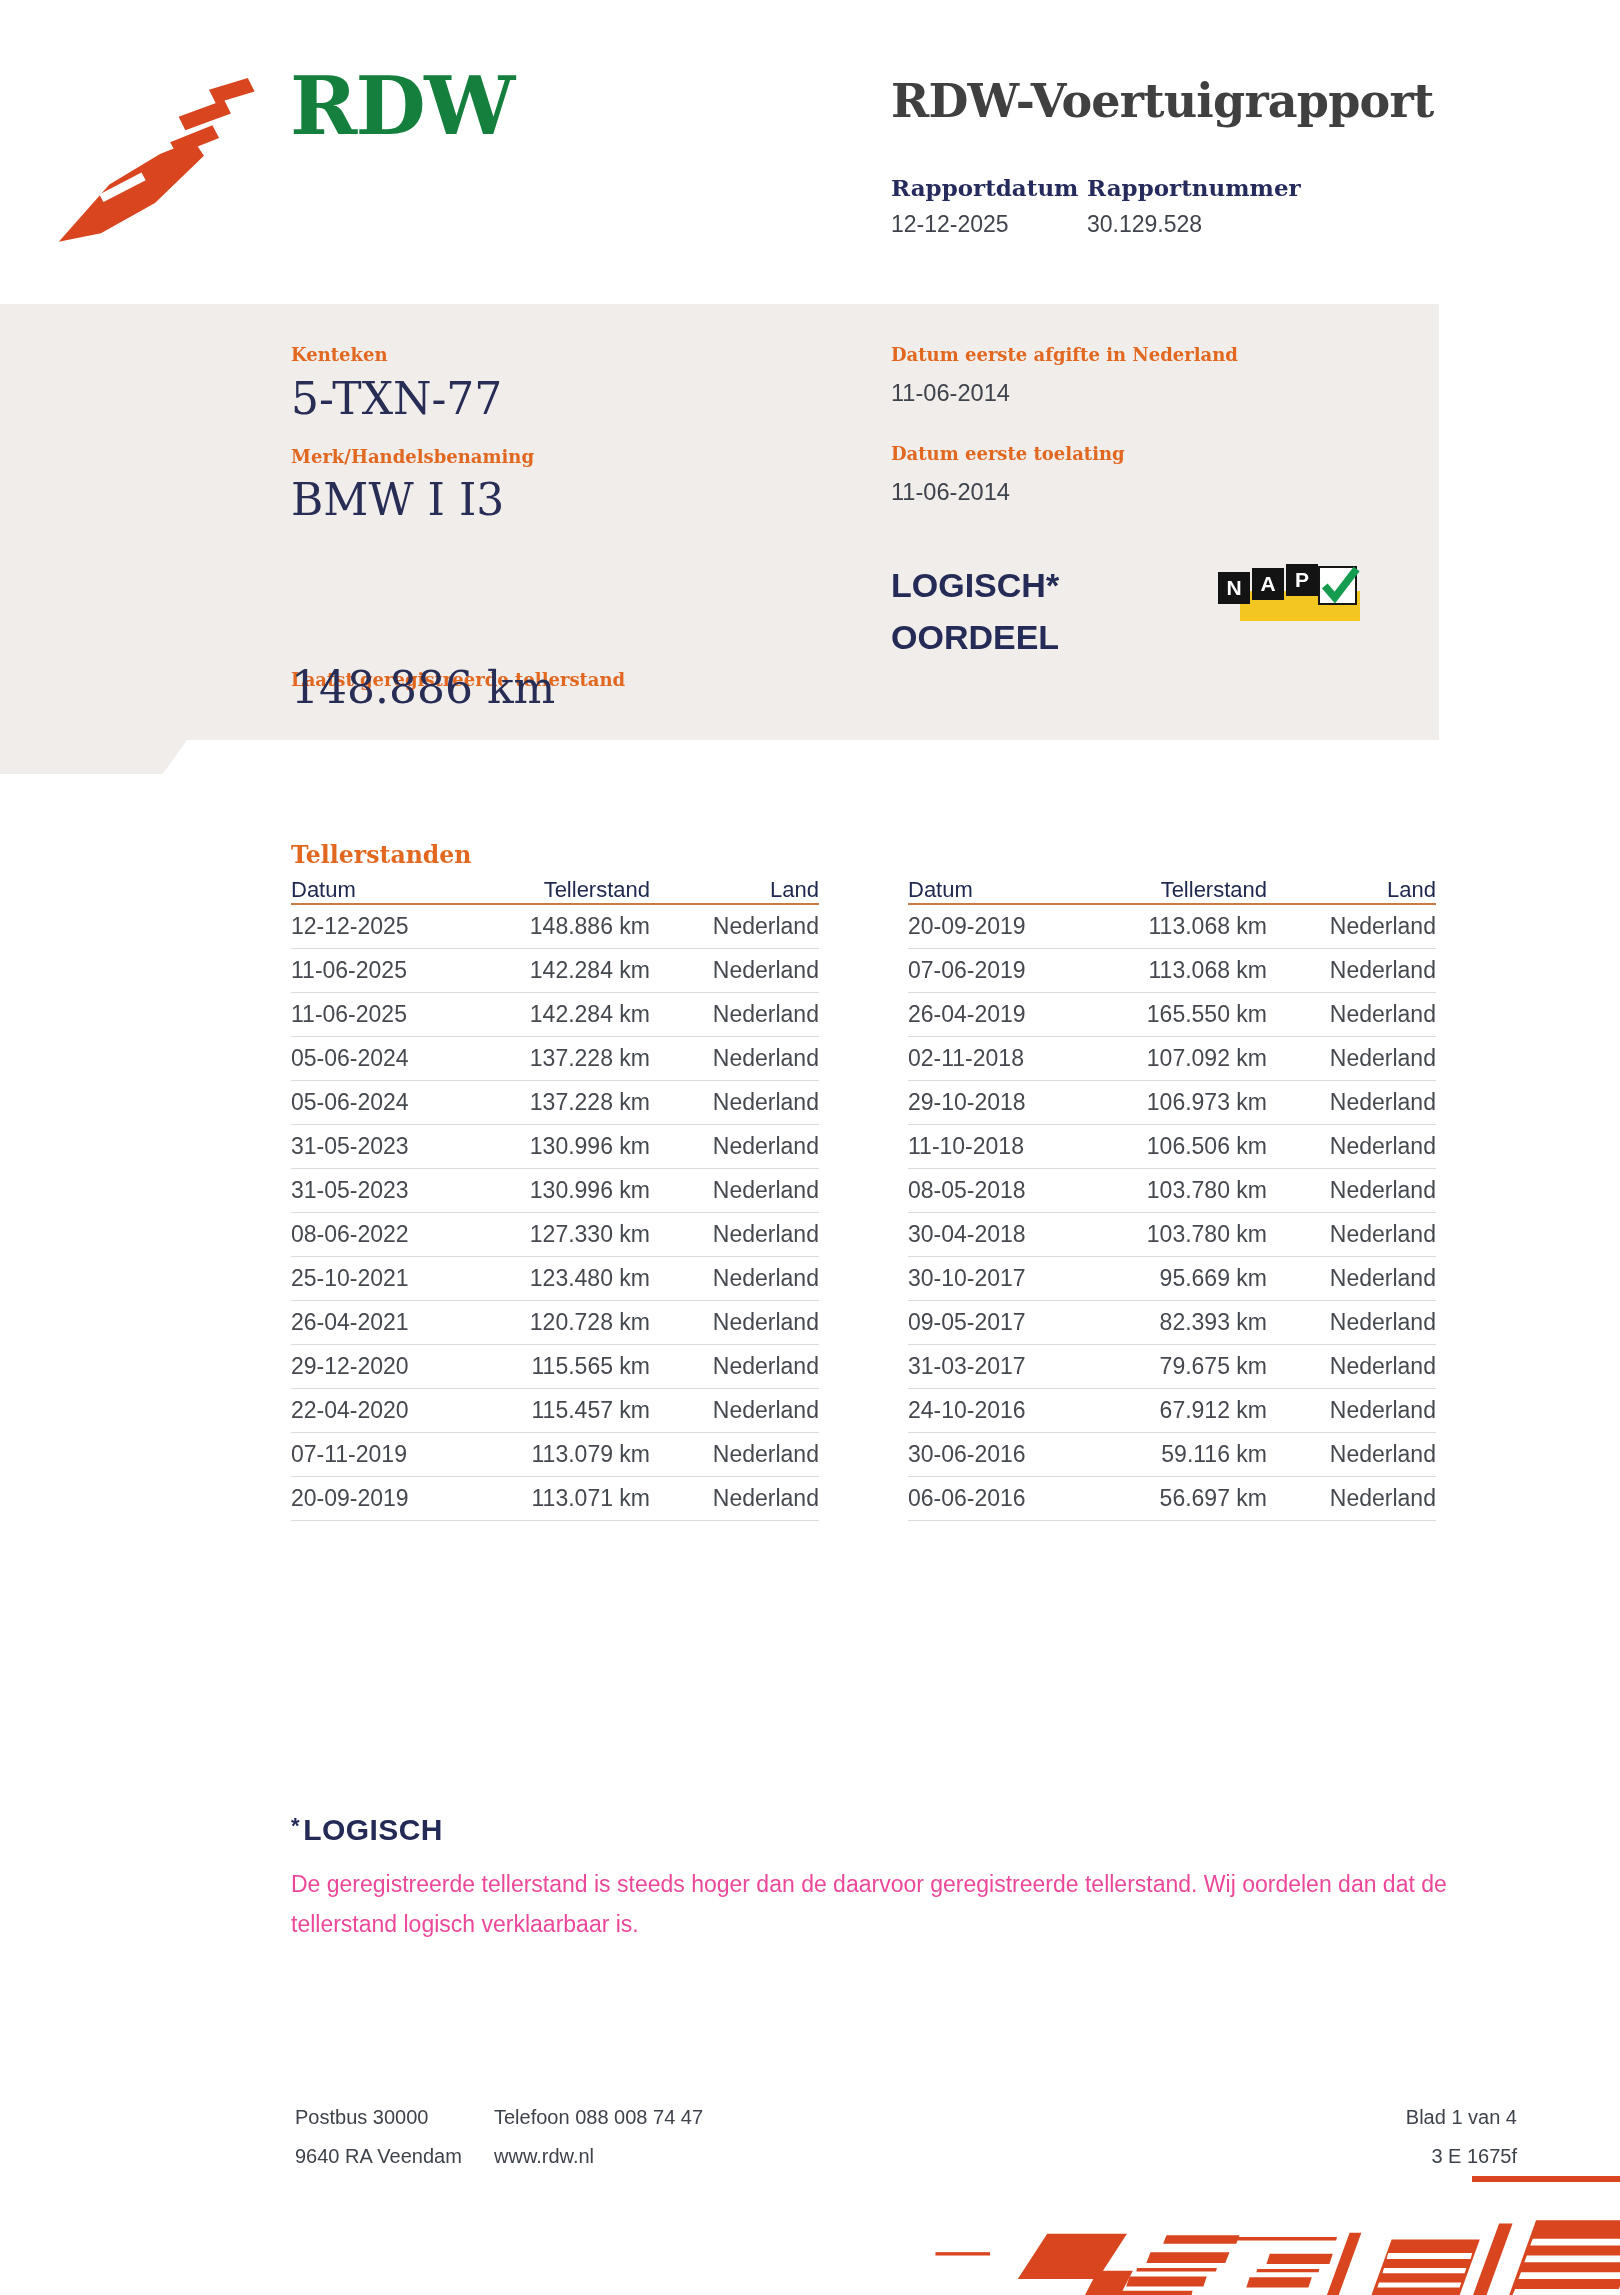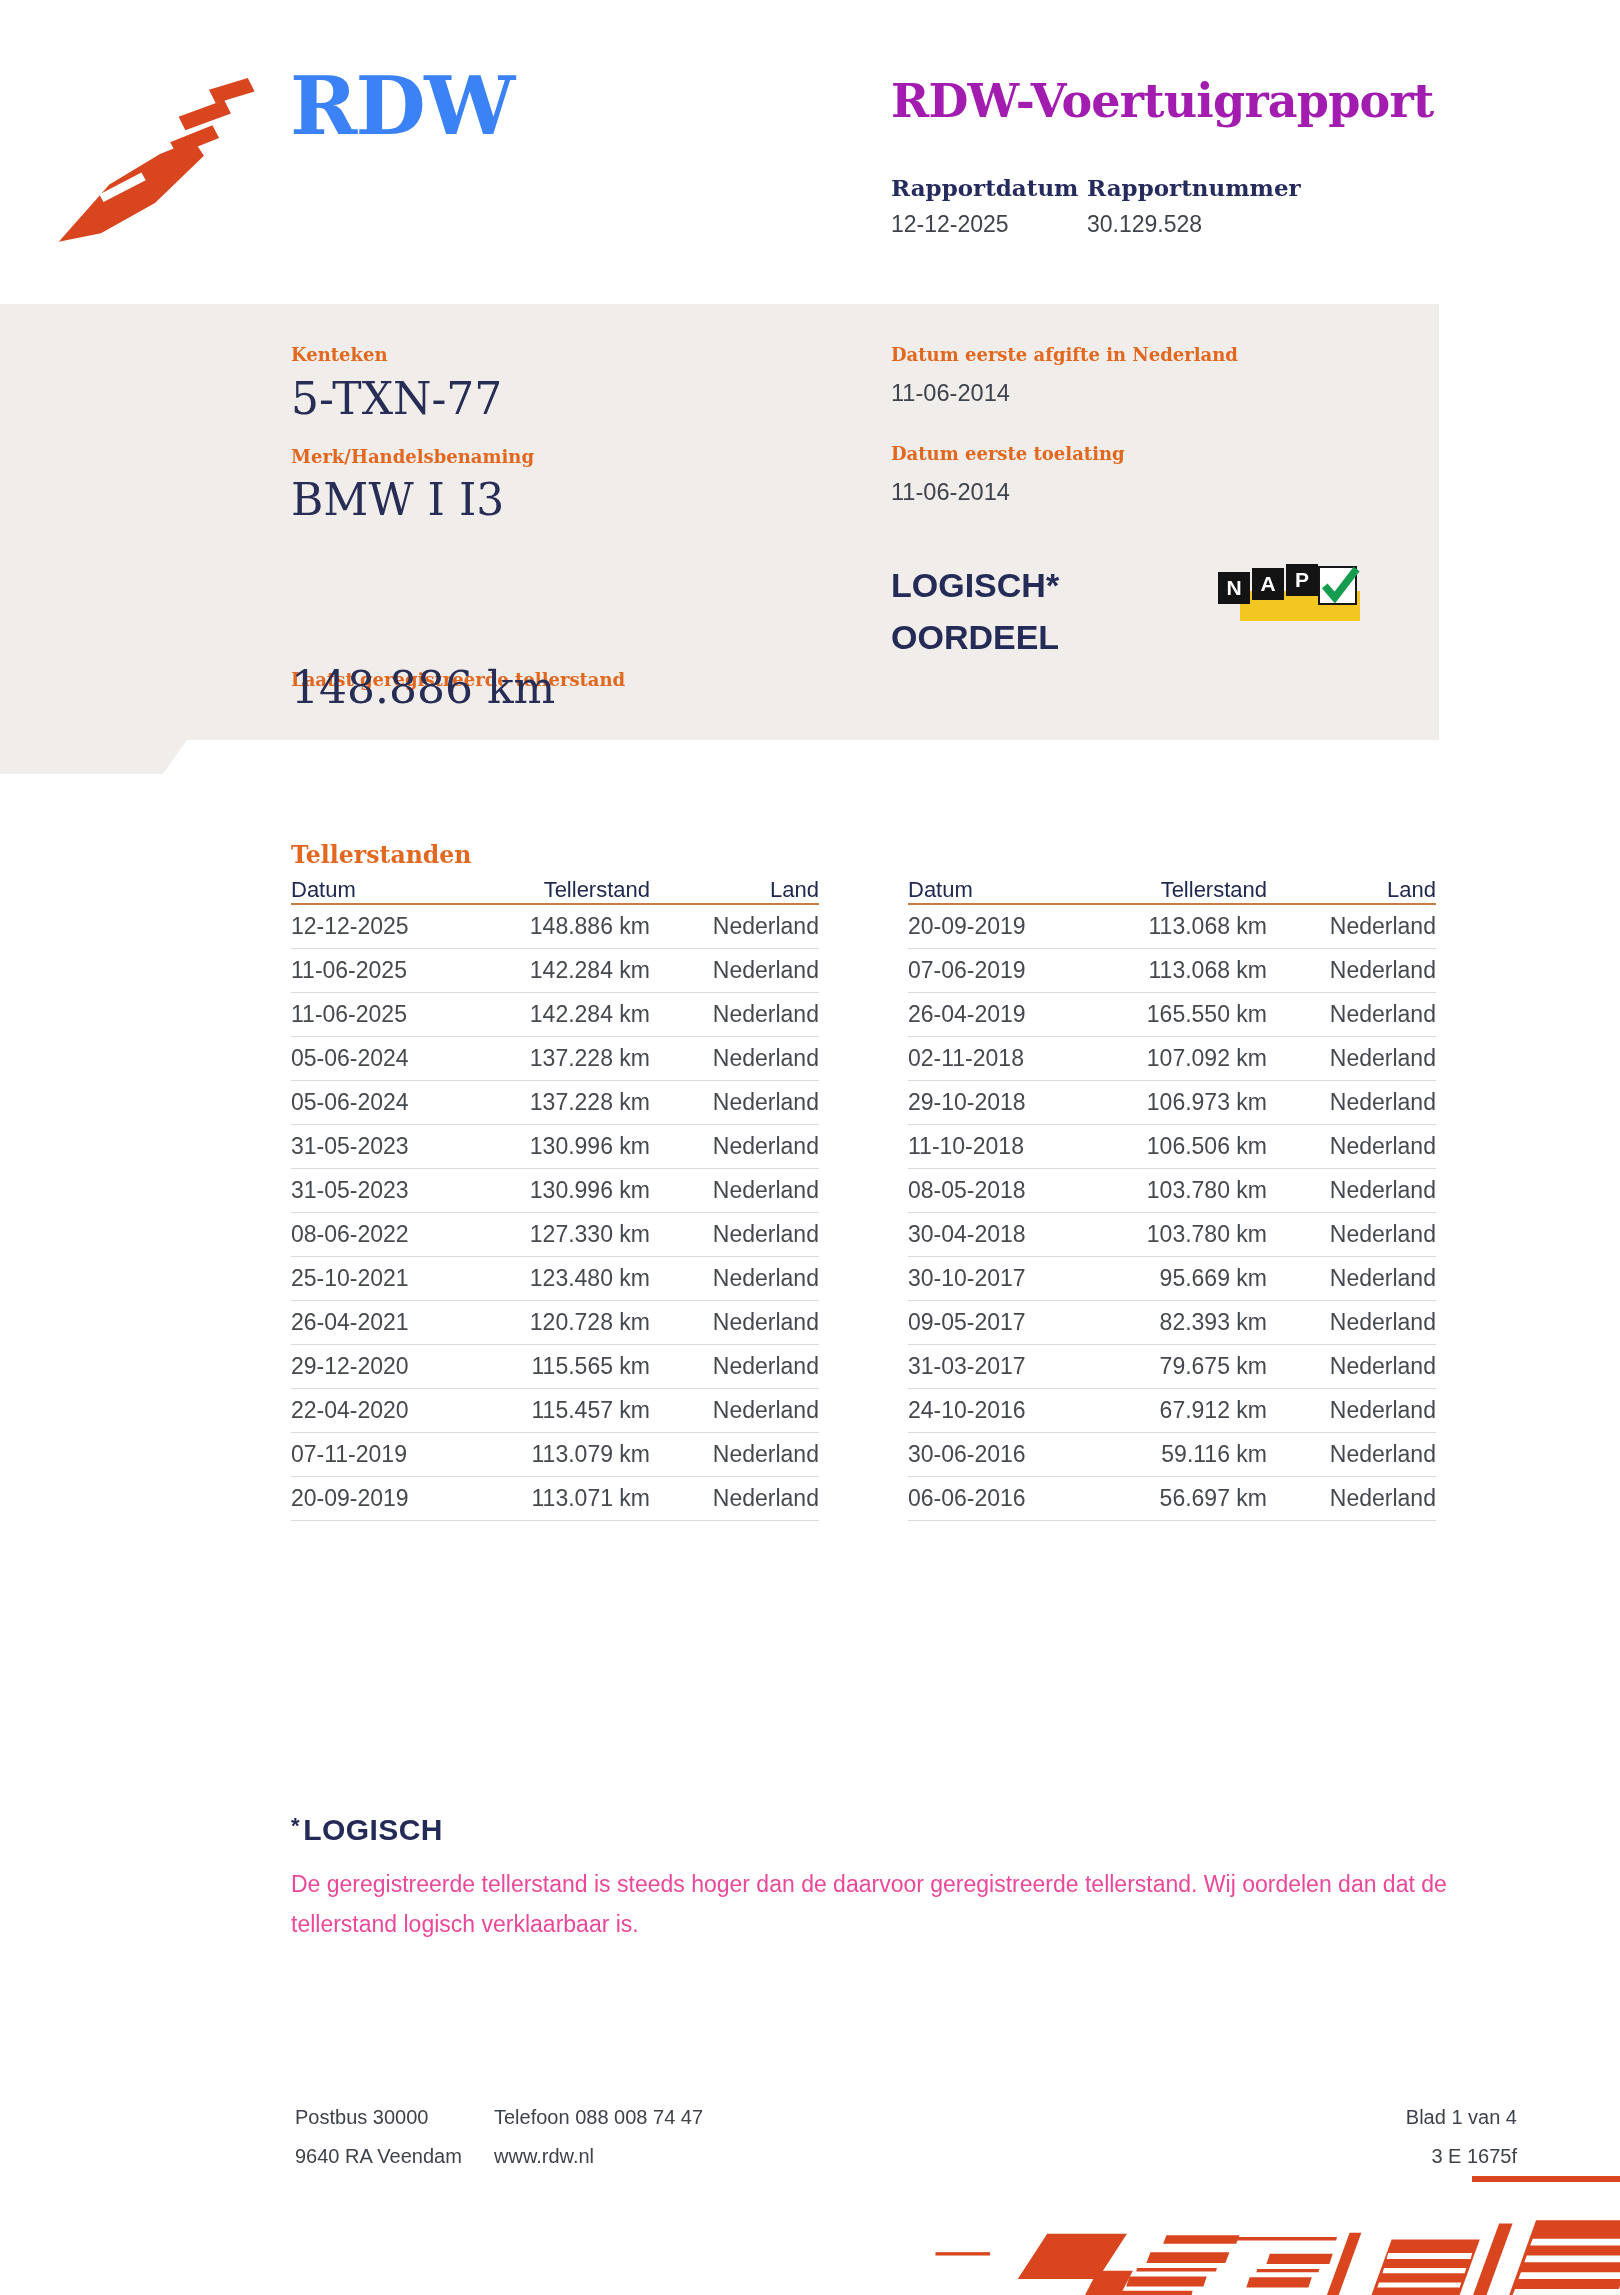--- a/index.html
+++ b/index.html
@@ -2,23 +2,23 @@
 <html style="font-size:13.5px"><head>
 <meta charset="utf-8">
 <style>
   * { margin:0; padding:0; box-sizing:border-box; }
   body { background:#fff; font-family:"Liberation Sans", sans-serif; }
   .page { position:relative; width:1621px; height:2295px; background:#ffffff; overflow:hidden; }
 
   
   .logo-eagle { position:absolute; left:52px; top:61px; width:211px; height:186px; }
   .logo-word { position:absolute; left:290px; top:57px; font-family:"DejaVu Serif", serif;
-               font-weight:700; font-size:81px; line-height:1.2; color:#3b82f6; letter-spacing:-1.7px; }
+               font-weight:700; font-size:81px; line-height:1.2; color:#15803d; letter-spacing:-1.7px; }
   .doc-title { position:absolute; left:891px; top:74px; font-family:"DejaVu Serif", serif;
-               font-weight:700; font-size:46px; color:#a21caf; letter-spacing:-0.8px; }
+               font-weight:700; font-size:46px; color:#404040; letter-spacing:-0.8px; }
   .report-meta-label { position:absolute; top:174px; font-family:"DejaVu Serif", serif;
                font-weight:700; font-size:23px; color:#252B5C; }
   .report-meta-value { position:absolute; top:211px; font-size:23px; color:#3F434B; }
   .rm1 { left:891px; } .rm2 { left:1087px; }
 
   
   .panel { position:absolute; left:0; top:304px; width:1439px; height:436px; background:#F0EDEB; }
   .panel-tab { position:absolute; left:0; top:740px; width:187px; height:34px; background:#F0EDEB;
                clip-path:polygon(0 0, 100% 0, 87% 100%, 0 100%); }
   .f-label { position:absolute; font-family:"DejaVu Serif", serif; font-weight:700;

